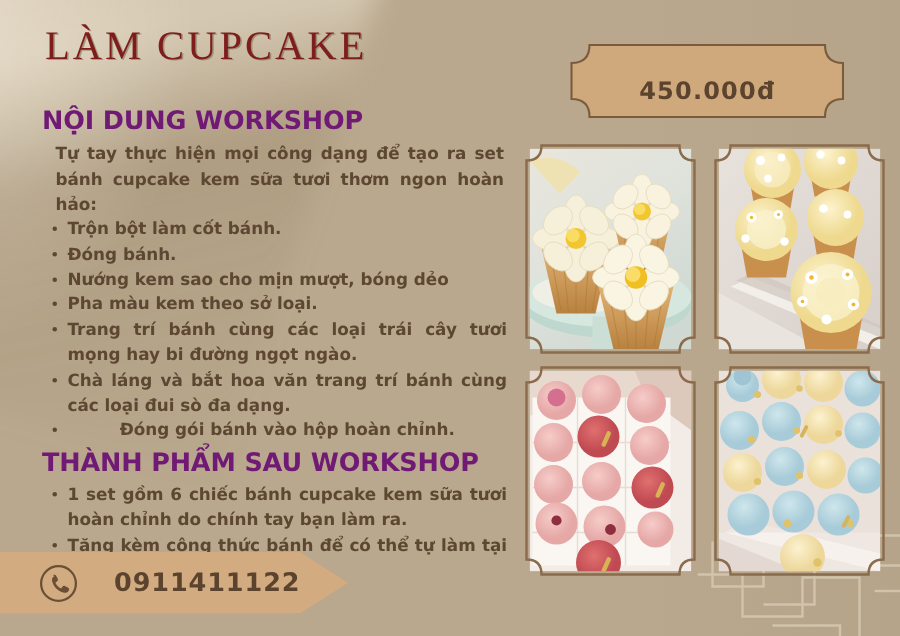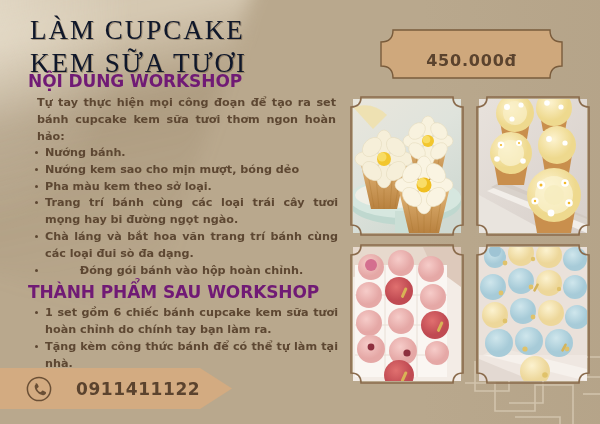--- a/index.html
+++ b/index.html
@@ -51,21 +51,21 @@
   
   .maze { position:absolute; right:0; bottom:0; width:135px; height:125px;
           pointer-events:none; opacity:.85; }
 
   
   .title-block { position:absolute; left:30px; top:14px; width:310px; }
   .title-line {
     font-family:"Liberation Serif", serif;
     font-size:27px;
     letter-spacing:2.0px;
-    color:#0f172a;
+    color:#7f1d1d;
     line-height:1.22;
     white-space:nowrap;
     text-shadow:1px 1px 0 rgba(105,84,58,.45);
   }
 
   
   .sec-head {
     font-family:"DejaVu Sans", sans-serif;
     font-weight:700;
     font-size:17px;
@@ -149,21 +149,20 @@
       <path d="M88 12 L118 12 L118 44 L92 44 L92 78 L135 78"></path>
       <path d="M10 62 L10 92 L44 92 L44 70 L78 70 L78 104 L44 104"></path>
       <path d="M0 84 L30 84 L30 112 L70 112 L70 86 L108 86 L108 125"></path>
       <path d="M118 95 L135 95"></path>
       <path d="M50 118 L95 118 L95 125"></path>
     </g>
   </svg>
 
   <div class="title-block">
     <div class="title-line">LÀM CUPCAKE</div>
-    <div class="title-line">KEM SỮA TƯƠI</div>
   </div>
 
   <div class="price-badge">
     <svg viewBox="0 0 183 50" width="183" height="50">
       <path d="M1 13 Q13 13 13 1 L170 1 Q170 13 182 13 L182 37 Q170 37 170 49 L13 49 Q13 37 1 37 Z" fill="#cfa87c" stroke="#7a5c3c" stroke-width="1.4"></path>
     </svg>
     <div class="badge-label">450.000đ</div>
   </div>
 
   <div class="grid">
@@ -464,23 +463,24 @@
       </div>
       <svg class="frame" viewBox="0 0 114 140">
         <path d="M1 11 Q11 11 11 1 L103 1 Q103 11 113 11 L113 129 Q103 129 103 139 L11 139 Q11 129 1 129 Z" fill="none" stroke="#8a6b4c" stroke-width="1.6"></path>
       </svg>
     </div>
   </div>
 
   <div class="content">
 
     <div class="sec-head">NỘI DUNG WORKSHOP</div>
-    <p class="intro">Tự tay thực hiện mọi công đoạn để tạo ra set bánh cupcake kem sữa tươi thơm ngon hoàn hảo:</p>
+    <p class="intro">Tự tay thực hiện mọi công dạng để tạo ra set bánh cupcake kem sữa tươi thơm ngon hoàn hảo:</p>
     <ul>
-      <li>Nướng bánh.</li>
+      <li>Trộn bột làm cốt bánh.</li>
+      <li>Đóng bánh.</li>
       <li>Nướng kem sao cho mịn mượt, bóng dẻo</li>
       <li>Pha màu kem theo sở loại.</li>
       <li>Trang trí bánh cùng các loại trái cây tươi mọng hay bi đường ngọt ngào.</li>
       <li>Chà láng và bắt hoa văn trang trí bánh cùng các loại đui sò đa dạng.</li>
       <li class="nojust">Đóng gói bánh vào hộp hoàn chỉnh.</li>
     </ul>
 
     <div class="sec-head">THÀNH PHẨM SAU WORKSHOP</div>
     <ul>
       <li>1 set gồm 6 chiếc bánh cupcake kem sữa tươi hoàn chỉnh do chính tay bạn làm ra.</li>

